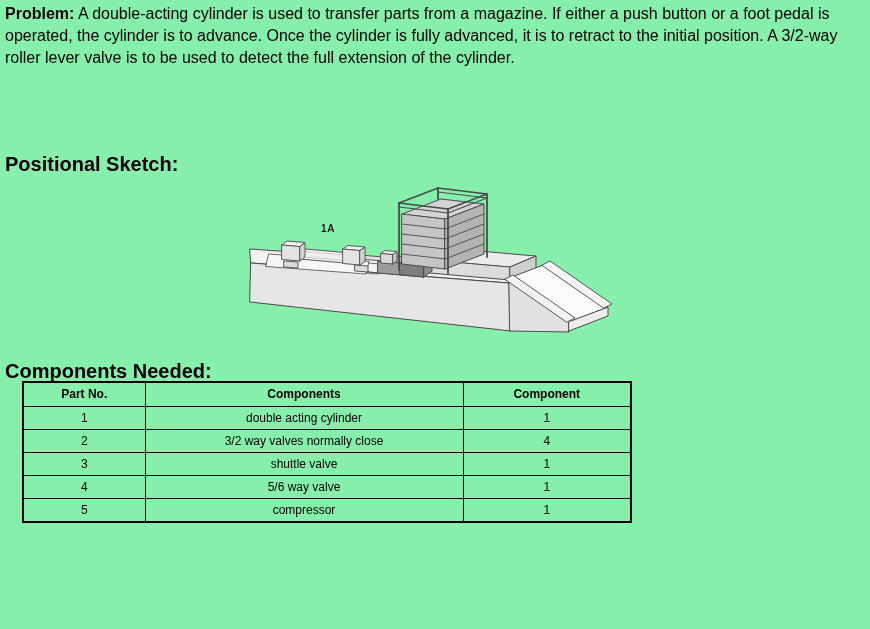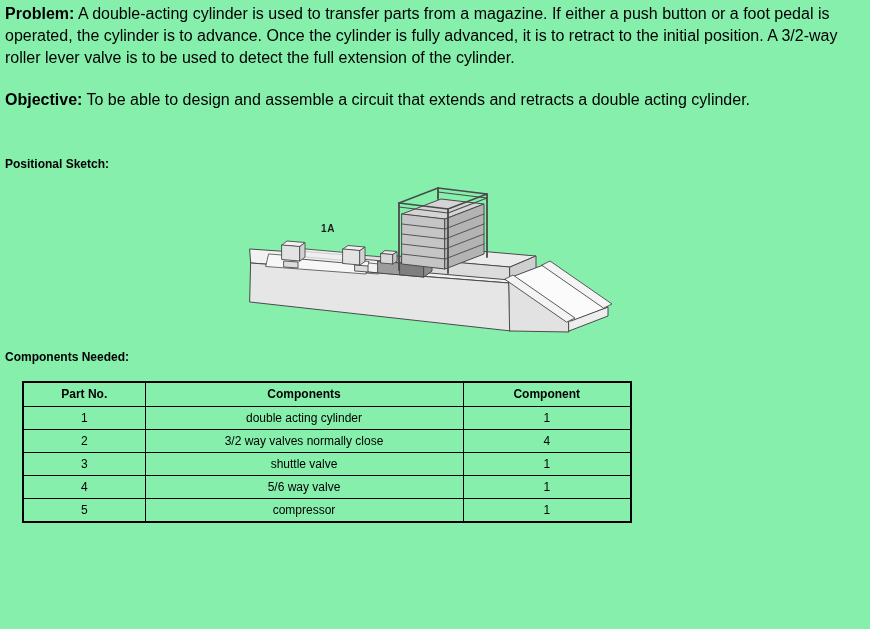--- a/index.html
+++ b/index.html
@@ -2,21 +2,21 @@
 <html><head>
 <meta charset="utf-8">
 <style>
   html,body{margin:0;padding:0;background:#fff;}
   .page{
     position:relative; width:870px; height:629px; background:#86efac;
     font-family:"Liberation Sans", sans-serif; color:#000; overflow:hidden;padding-left:45px;
   }
   .tblock{position:absolute; left:5px; width:860px; font-size:16px; line-height:22px;}
   .tblock b{font-weight:bold;}
-  .heading{position:absolute; left:5px; font-size:12px; line-height:22px; font-weight:bold;}
+  .heading{position:absolute; left:5px; font-size:20px; line-height:22px; font-weight:bold;}
   .sketch{position:absolute; left:248px; top:185px;}
   table.comp-table{
     position:absolute; left:22px; top:381px; width:608px;
     border-collapse:collapse; table-layout:fixed;
     border:2px solid #000; font-size:12px;
   }
   table.comp-table th, table.comp-table td{
     border:1px solid #000; text-align:center; padding:0 2px;
     height:22px; line-height:21px; overflow:hidden; white-space:nowrap;
   }
@@ -25,24 +25,20 @@
 </head>
 <body>
 
 <div class="page">
 
   <div class="tblock" style="top:3px">
     <b>Problem:</b>
     <span>A double-acting cylinder is used to transfer parts from a magazine. If either a push button or a foot pedal is operated, the cylinder is to advance. Once the cylinder is fully advanced, it is to retract to the initial position. A 3/2-way roller lever valve is to be used to detect the full extension of the cylinder.</span>
   </div>
 
-  <div class="tblock" style="top:89px">
-    <b>Objective:</b>
-    <span>To be able to design and assemble a circuit that extends and retracts a double acting cylinder.</span>
-  </div>
 
   <div class="heading" style="top:153px">Positional Sketch:</div>
 
   <svg class="sketch" width="372" height="152" viewBox="0 0 372 152">
     <g stroke="#4a4a4a" stroke-width="1" stroke-linejoin="round" stroke-linecap="round">
 
       <g>
         <path d="M2,64 L300,85 L261,98 L3,78 Z" fill="#f2f2f2"></path>
         <path d="M3,78 L261,98 L263,146 L2,117 Z" fill="#e6e6e6"></path>
 
@@ -99,21 +95,21 @@
         <path d="M112,65.5 L117,62 L117,76.5 L112,80 Z" fill="#d2d2d2"></path>
         <path d="M133,68.5 L137,65.5 L149,66.5 L145,69.5 Z" fill="#ededed"></path>
         <path d="M133,68.5 L145,69.5 L145,79 L133,78 Z" fill="#d8d8d8"></path>
         <path d="M145,69.5 L149,66.5 L149,76 L145,79 Z" fill="#c8c8c8"></path>
       </g>
 
       <text x="73" y="47" font-size="10" font-weight="700" letter-spacing="0.8" fill="#1a1a1a" stroke="none">1A</text>
     </g>
   </svg>
 
-  <div class="heading" style="top:346px">Components Needed:</div>
+  <div class="heading" style="top:360px">Components Needed:</div>
 
   <table class="comp-table">
     <colgroup>
       <col style="width:122px">
       <col style="width:318px">
       <col style="width:168px">
     </colgroup>
     <thead>
       <tr>
           <th>Part No.</th>

